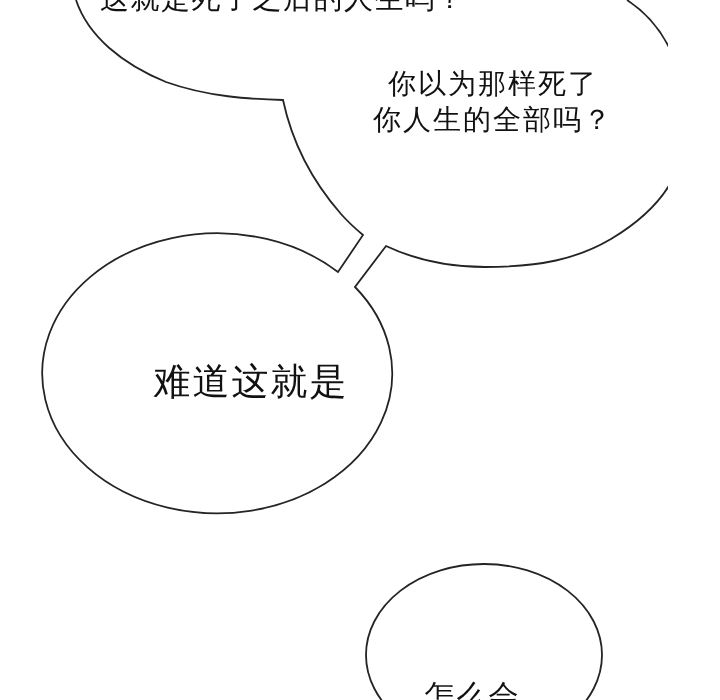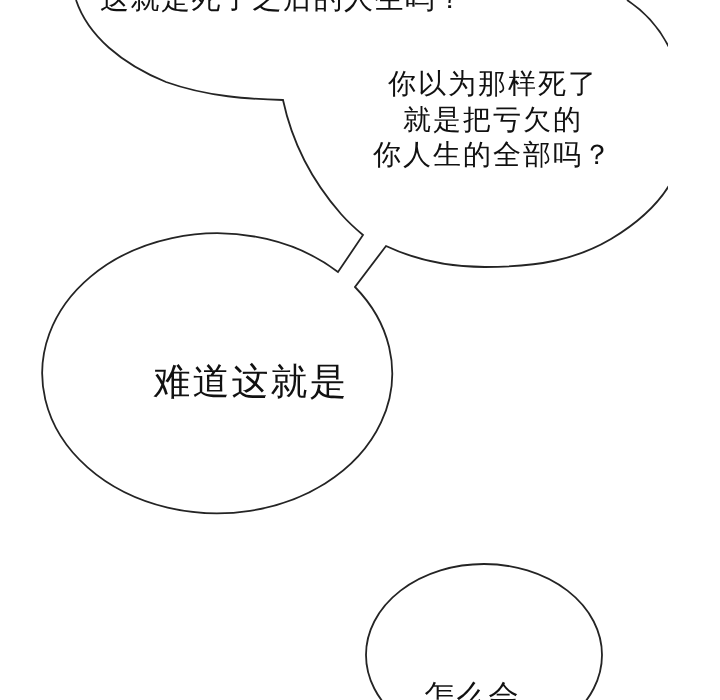--- a/index.html
+++ b/index.html
@@ -81,21 +81,20 @@
              C 646,218 672,192 681,158
              C 691,120 688,40 627,0" fill="none" stroke-width="1.8" stroke-linejoin="miter" stroke="#242424"></path>
 
     <ellipse cx="484" cy="655" rx="118" ry="91" fill="none" stroke-width="1.8" stroke="#242424"></ellipse>
   </svg>
 
   <div class="txt cutoff-text">这就是死了之后的人生吗？</div>
 
   <div class="txt main-text">
     <span class="line">你以为那样死了</span>
-    <span class="line">就是把亏欠的</span>
     <span class="line">你人生的全部吗？</span>
   </div>
 
   <div class="txt middle-text">
     <span class="line">难道这就是</span>
   </div>
 
   <div class="txt bottom-text">怎么会...</div>
 
 </div>

